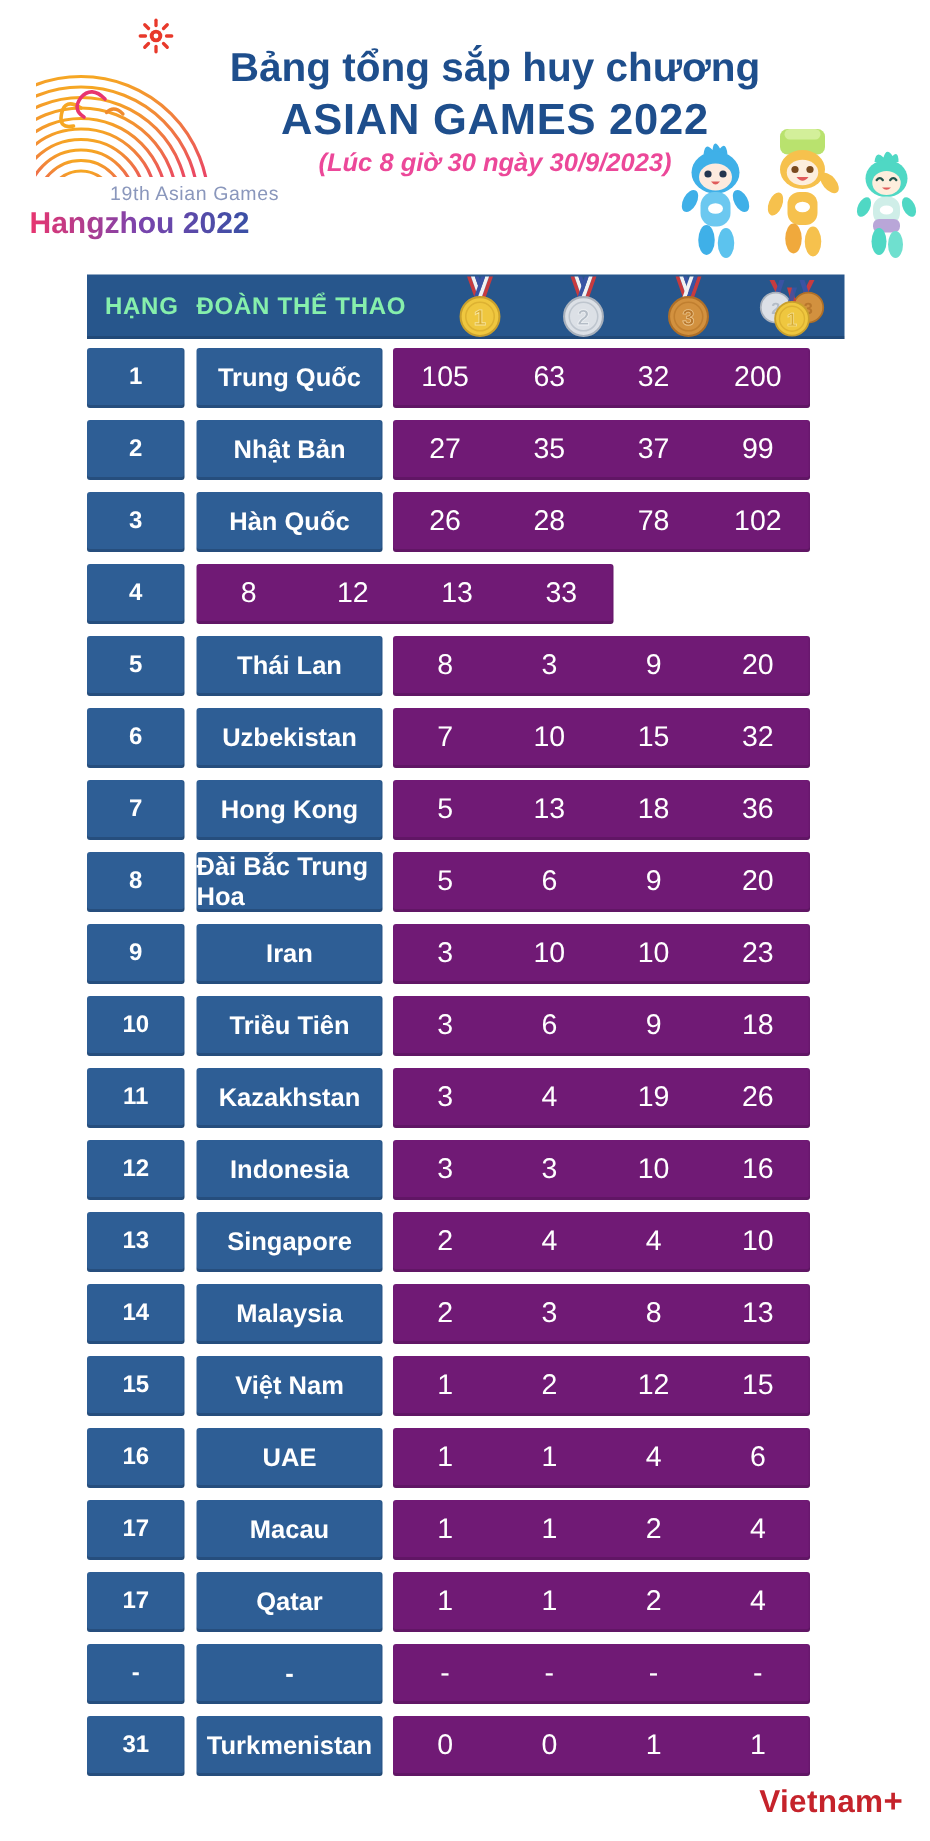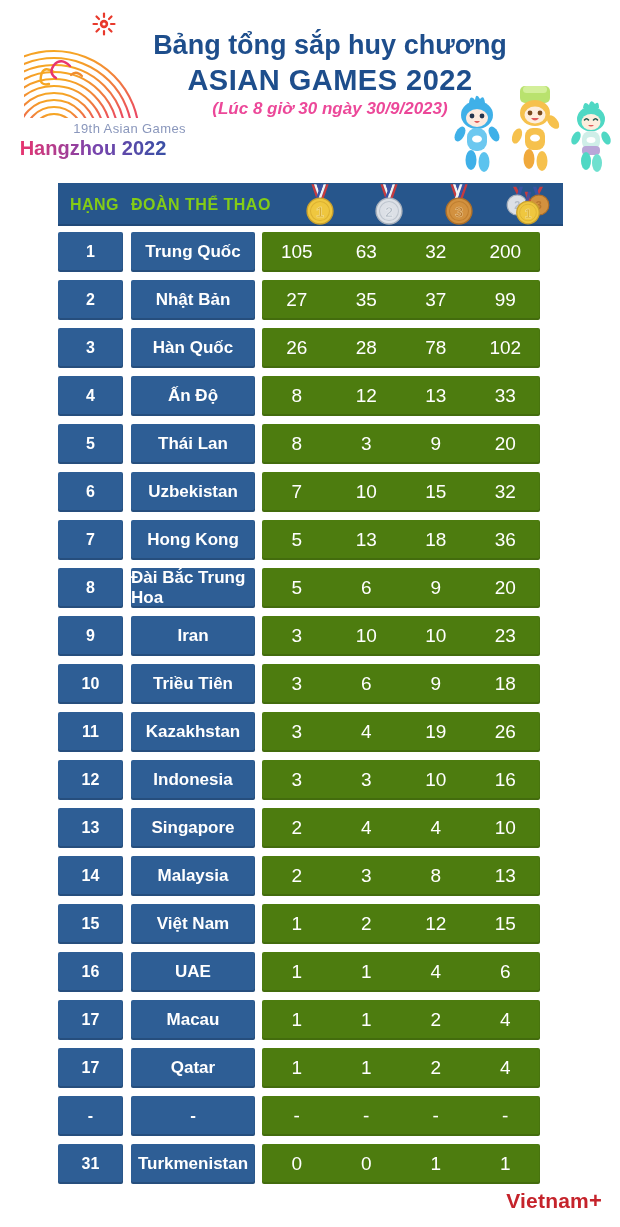--- a/index.html
+++ b/index.html
@@ -13,32 +13,32 @@
   .logo-line1{position:absolute;left:36px;top:121px;width:150px;text-align:right;
     font-size:13px;color:#8a97bc;letter-spacing:.4px;}
   .logo-line2{position:absolute;left:13px;top:136px;}
   .titles{position:absolute;left:150px;top:30px;width:360px;text-align:center;white-space:nowrap;}
   .title1{font-size:27px;font-weight:600;color:#1E4E8C;}
   .title2{font-size:29px;font-weight:700;color:#1E4E8C;margin-top:3px;letter-spacing:.5px;}
   .subtitle{font-size:17px;font-weight:700;font-style:italic;color:#ec4899;margin-top:2px;}
   .mascots{position:absolute;right:4px;top:84px;display:flex;align-items:flex-end;gap:1px;}
   
   .medal-table{position:absolute;left:58px;top:183px;width:505px;}
-  .thead{display:flex;align-items:center;height:43px;background:#27568C;color:#84cc16;
+  .thead{display:flex;align-items:center;height:43px;background:#27568C;color:#86efac;
     box-shadow:inset 0 -2px 0 rgba(0,0,0,.14);}
   .th-rank{width:73px;text-align:center;font-size:16px;font-weight:700;letter-spacing:.5px;}
   .th-team{width:154px;text-align:left;font-size:16px;font-weight:700;letter-spacing:.5px;}
   .th-medals{width:278px;display:grid;grid-template-columns:repeat(4,1fr);justify-items:center;align-items:center;}
   .rows{margin-top:6px;}
   .row{display:flex;height:40px;margin-bottom:8px;}
   .cell{display:flex;align-items:center;justify-content:center;color:#fff;background:#2E5E95;
     border-radius:2px;box-shadow:inset 0 -2px 0 rgba(0,0,0,.16), inset -1px 0 0 rgba(0,0,0,.07);}
   .cell.rank{width:65px;margin-right:8px;font-size:16px;font-weight:600;}
   .cell.team{width:124px;margin-right:7px;font-size:17px;font-weight:700;}
-  .band{width:278px;background:#4d7c0f;border-radius:2px;display:grid;
+  .band{width:278px;background:#701a75;border-radius:2px;display:grid;
     grid-template-columns:repeat(4,1fr);align-items:center;justify-items:center;
     box-shadow:inset 0 -2px 0 rgba(0,0,0,.13), inset -1px 0 0 rgba(0,0,0,.06);}
   .num{color:#fff;font-size:19px;font-weight:500;}
   
   .brand{position:absolute;right:18px;top:1188px;font-size:21px;font-weight:800;
     color:#C5232B;letter-spacing:.2px;}
   .brand .plus{font-weight:900;font-size:22px;}
 </style>
 </head>
 <body>
@@ -238,21 +238,20 @@
     <div class="band">
       <div class="num">26</div>
       <div class="num">28</div>
       <div class="num">78</div>
       <div class="num">102</div>
     </div>
   </div>
 
   <div class="row">
     <div class="cell rank">4</div>
-    <div class="cell team">Ấn Độ</div>
     <div class="band">
       <div class="num">8</div>
       <div class="num">12</div>
       <div class="num">13</div>
       <div class="num">33</div>
     </div>
   </div>
 
   <div class="row">
     <div class="cell rank">5</div>

